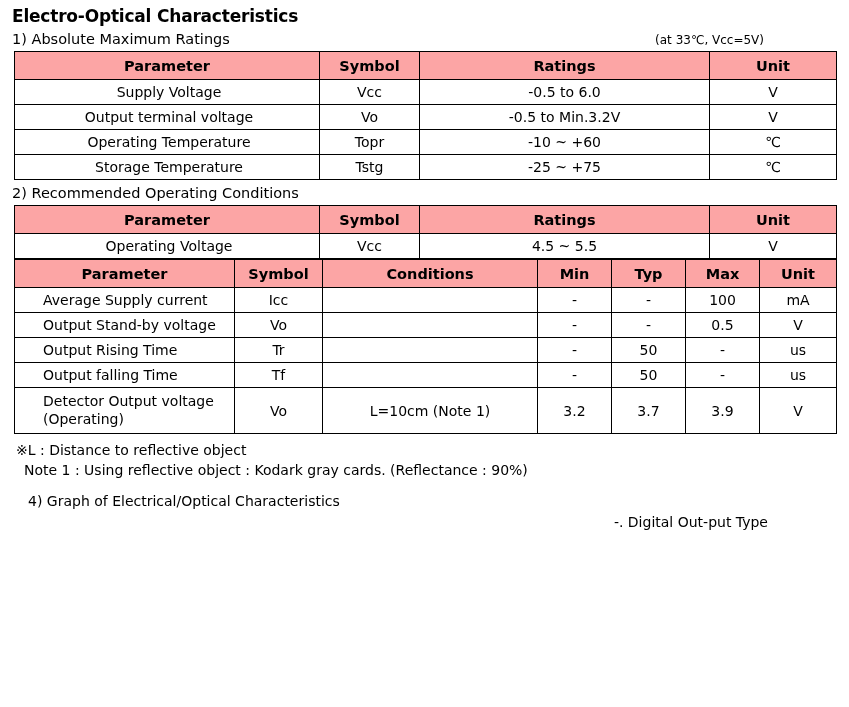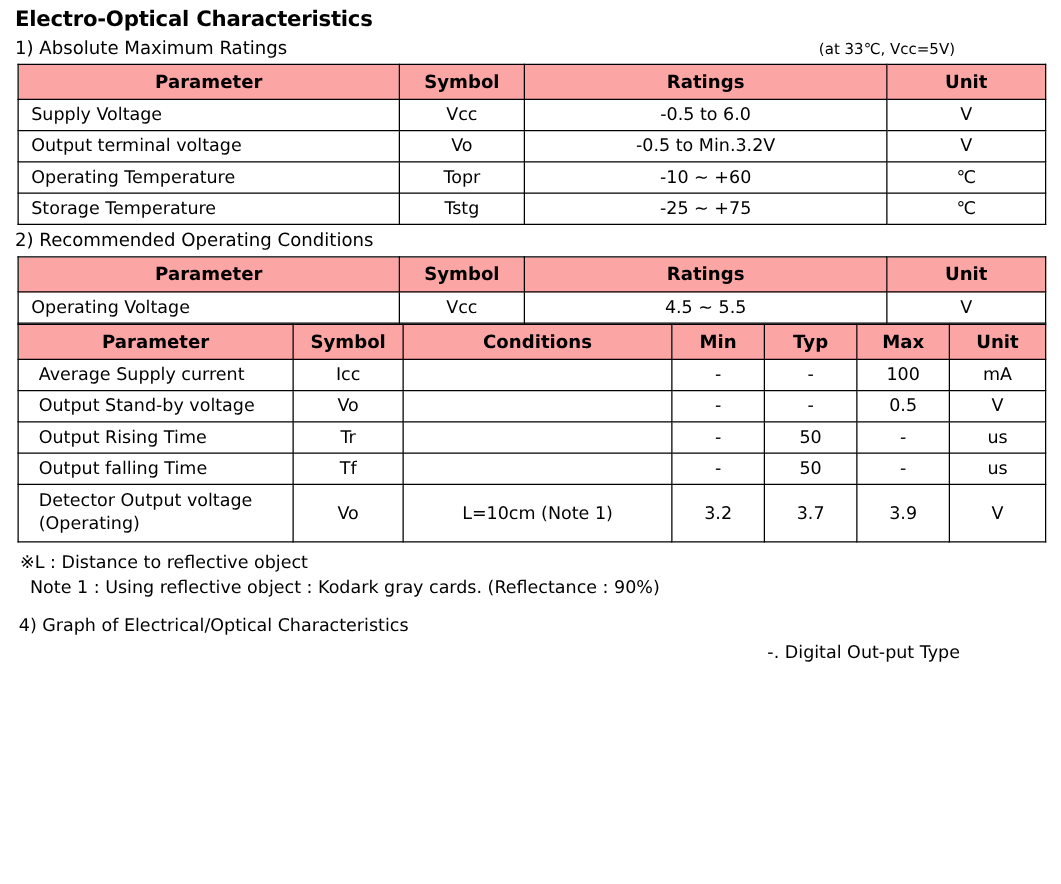--- a/index.html
+++ b/index.html
@@ -21,21 +21,21 @@
     width: 778px;
   }
   .doc-title {
     font-size: 17px;
     font-weight: bold;
     margin: 0 0 4px 2px;
     letter-spacing: -0.2px;
   }
   .section-head {
     display: flex;
-    align-items: center;
+    align-items: flex-end;
     justify-content: space-between;
     font-size: 14.5px;
     margin: 5px 0 4px 2px;
     gap: 36px;
   }
   .section-head .cond {
     font-size: 12px;
     margin-right: 4px;
   }
   table {
@@ -52,36 +52,36 @@
     height: 22px;
     box-sizing: border-box;
   }
   thead th {
     background: #fca5a5;
     font-weight: bold;
     text-align: center;
     font-size: 14.5px;
     height: 28px;
   }
-  .t1 td.c0, .t2 td.c0 { text-align: left; padding-left: 10px; }
+  .t1 td.c0, .t2 td.c0 { text-align: center; padding-left: 10px; }
   .t1 td.c1, .t1 td.c2, .t1 td.c3,
   .t2 td.c1, .t2 td.c2, .t2 td.c3 { text-align: center; }
 
-  .t3 td.c0 { text-align: left; padding-left: 16px; }
+  .t3 td.c0 { text-align: left; padding-left: 28px; }
   .t3 td.c1, .t3 td.c2, .t3 td.c3, .t3 td.c4, .t3 td.c5, .t3 td.c6 { text-align: center; }
 
   .notes {
     font-size: 14px;
     margin: 6px 0 0 6px;
     line-height: 1.45;
   }
   .notes .n2 { margin-left: 8px; }
   .tail {
     font-size: 14px;
-    margin: 10px 0 0 5px;
+    margin: 10px 0 0 18px;
     line-height: 1.5;
   }
   .tail .sub { margin-left: 18px; display: block; text-align: right; }
   .rowtall td { height: 46px; }
   .two-line { line-height: 1.25; }
 </style>
 </head>
 <body>
 
 <div class="page">

